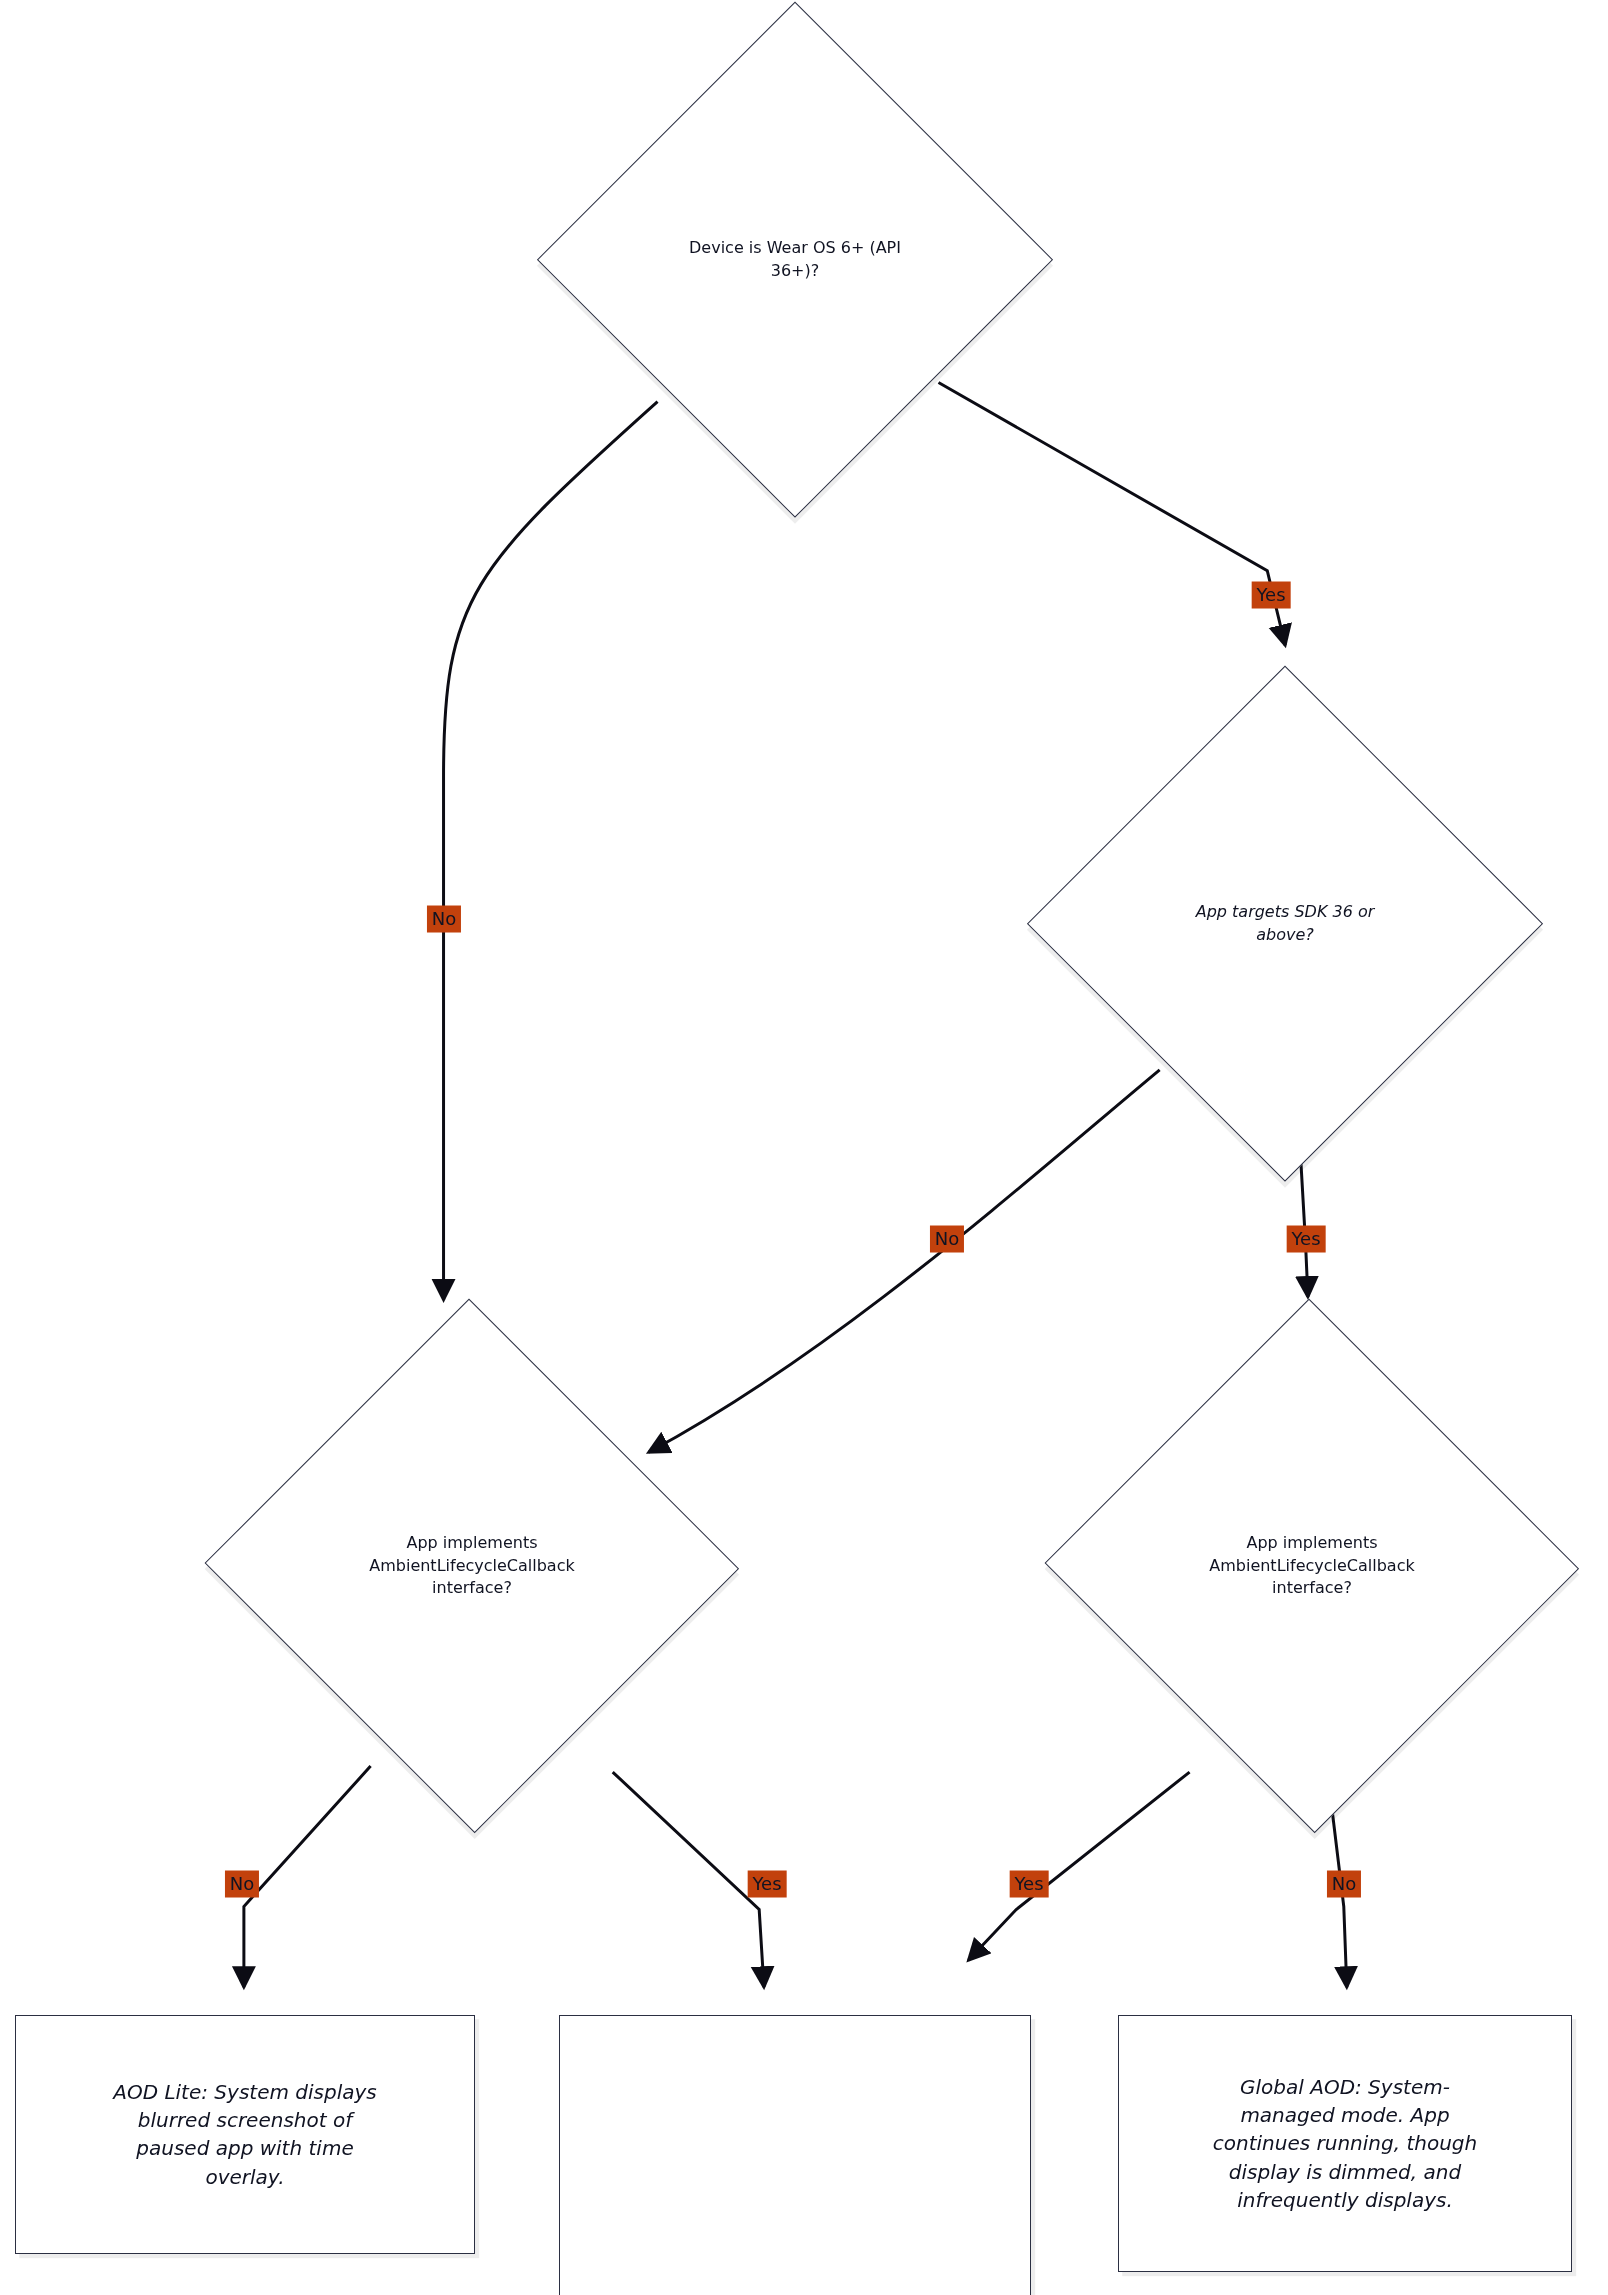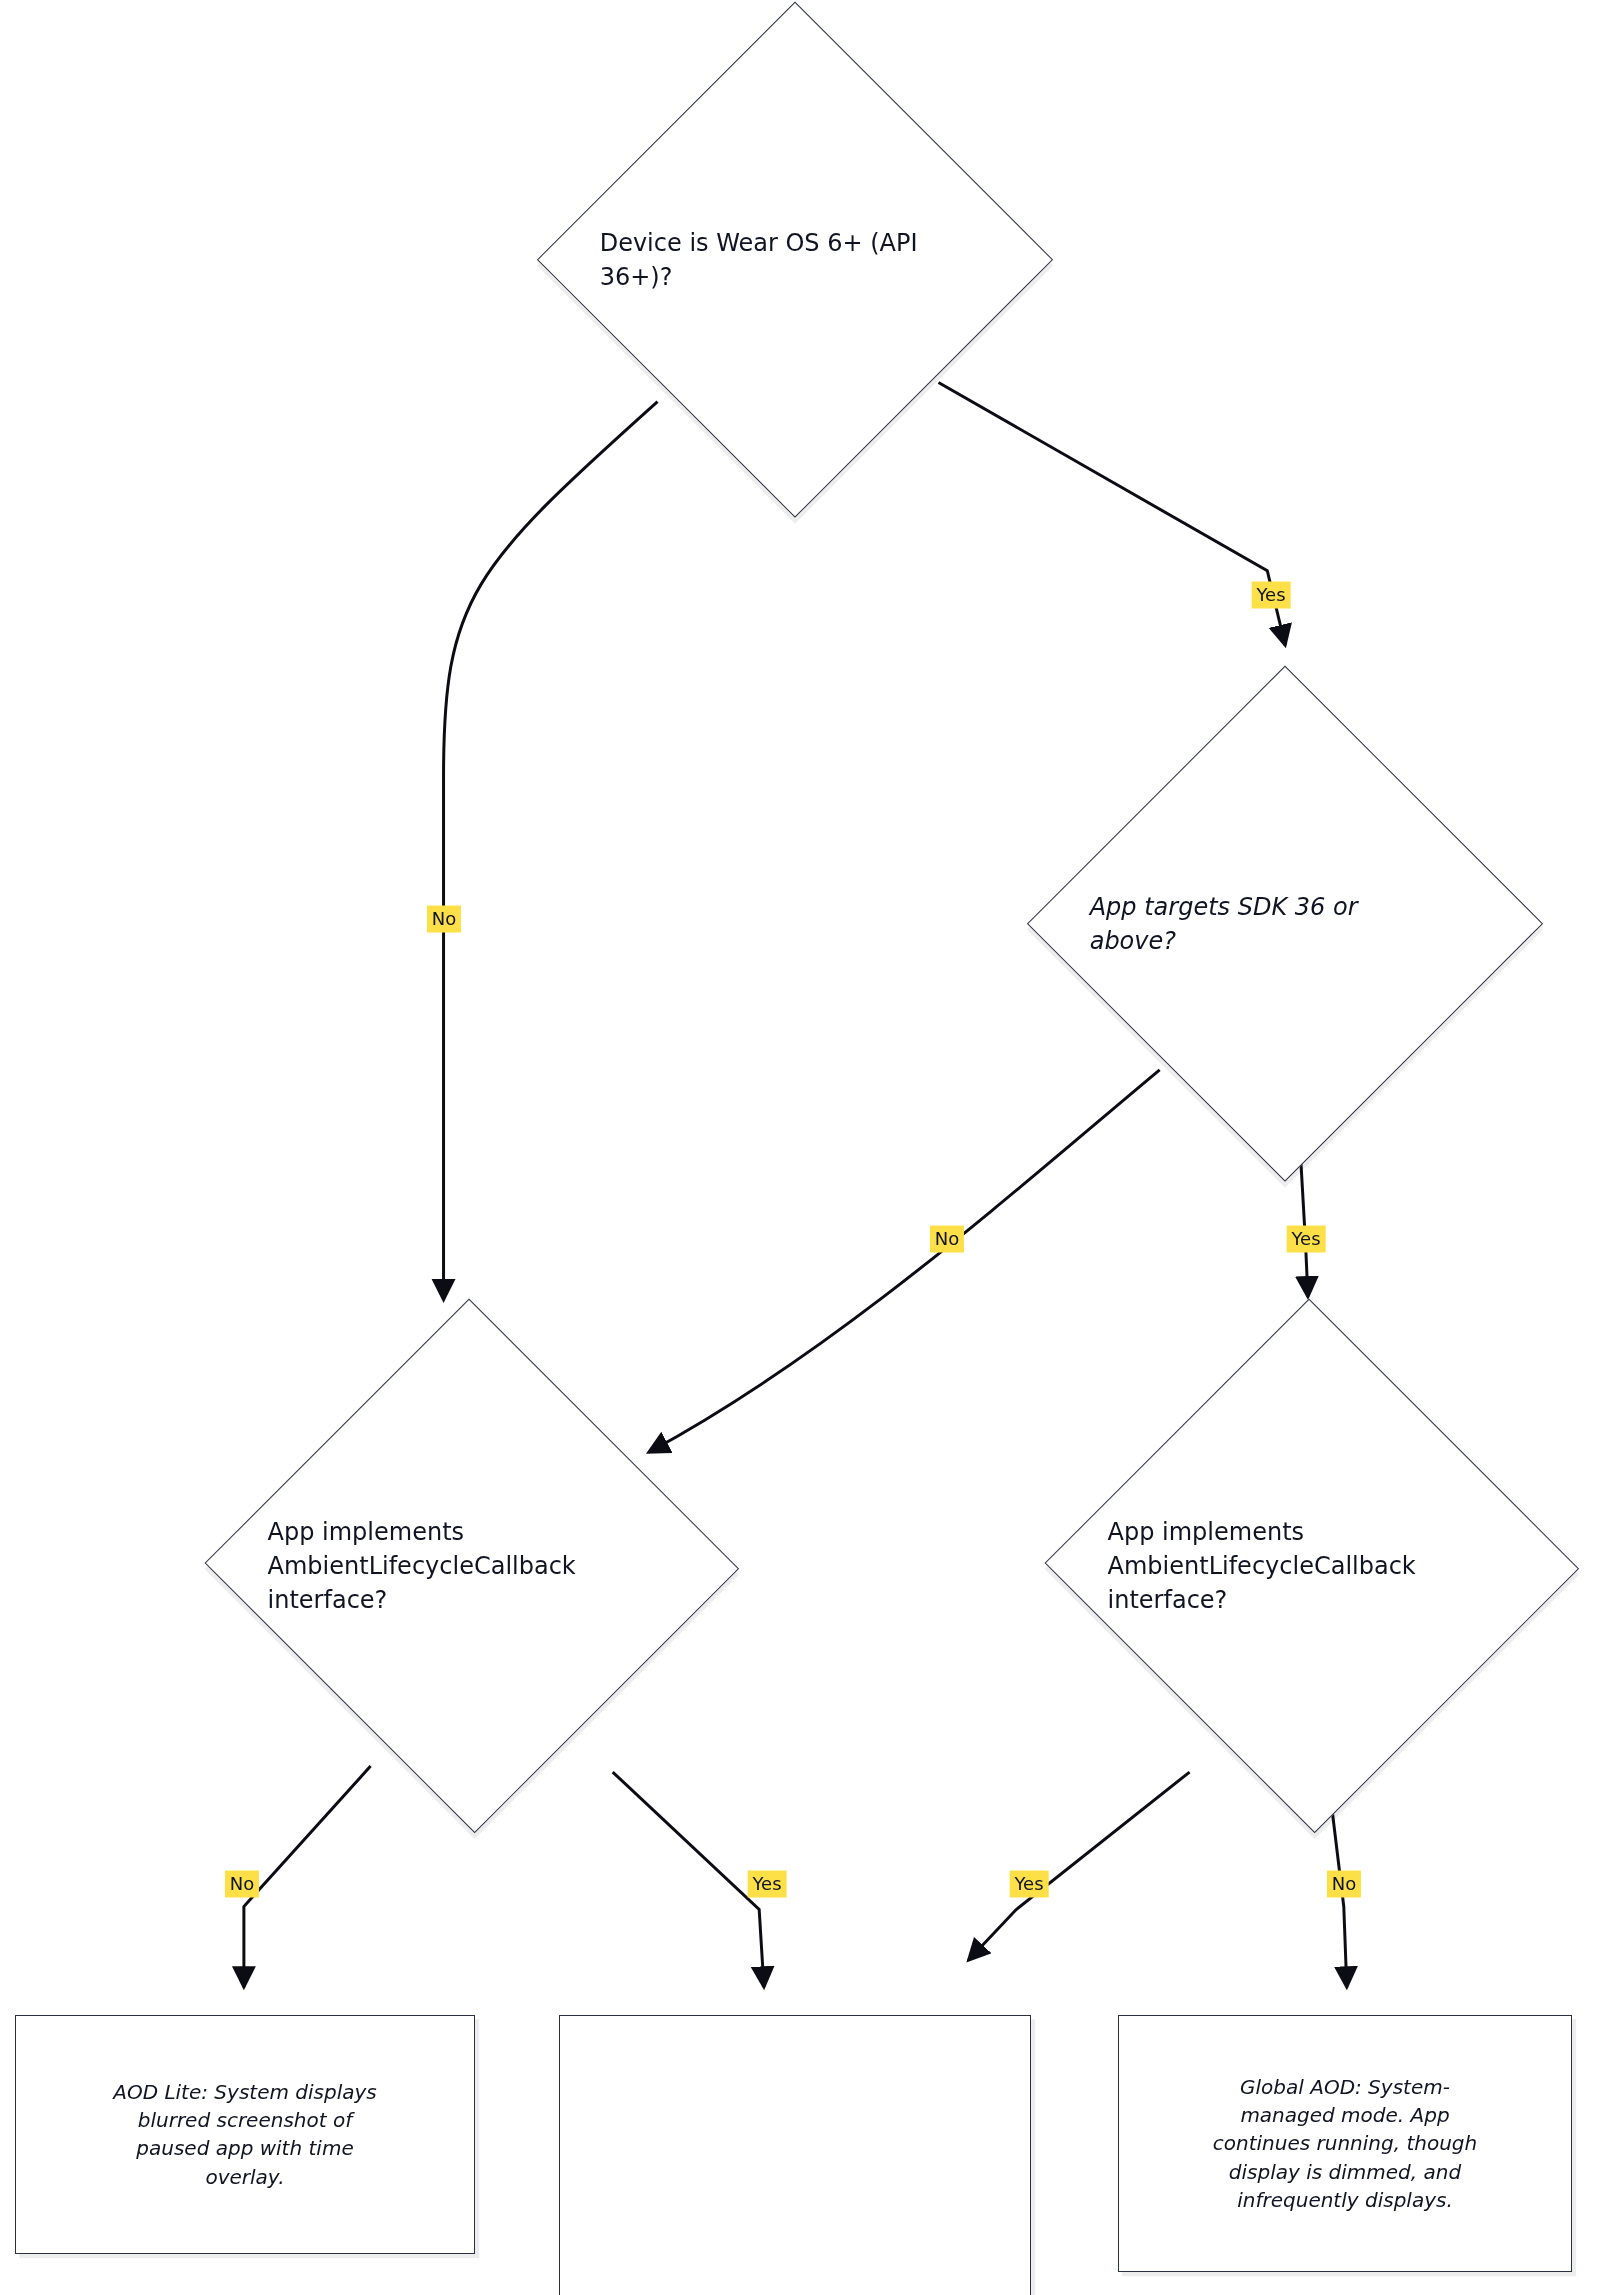--- a/index.html
+++ b/index.html
@@ -40,22 +40,23 @@
     background: #ffffff;
     border: 1.8px solid #2b2f42;
     box-shadow: 4.2px 4.2px 0 rgba(0,0,0,0.07);
   }
   .diamond .label {
     position: absolute;
     left: 12%;
     top: 50%;
     width: 76%;
     transform: translateY(-50%);
+    text-align: center;
     color: #101322;
-    font-size: 24px;
+    font-size: 16px;
     line-height: 1.42;
     white-space: pre-line;
   }
   .rect .shape {
     position: absolute;
     left: 0;
     top: 0;
     width: 100%;
     height: 100%;
     background: #ffffff;
@@ -72,21 +73,21 @@
     text-align: center;
     color: #101322;
     font-size: 20px;
     line-height: 1.42;
     white-space: pre-line;
     font-style: italic;
   }
   .edge-label {
     position: absolute;
     transform: translate(-50%, -50%);
-    background: #fde047;
+    background: #c2410c;
     color: #101322;
     font-size: 18px;
     line-height: 1.1;
     padding: 3px 4.8px 4.2px 4.8px;
     white-space: nowrap;
   }
 </style>
 </head>
 <body>
 

